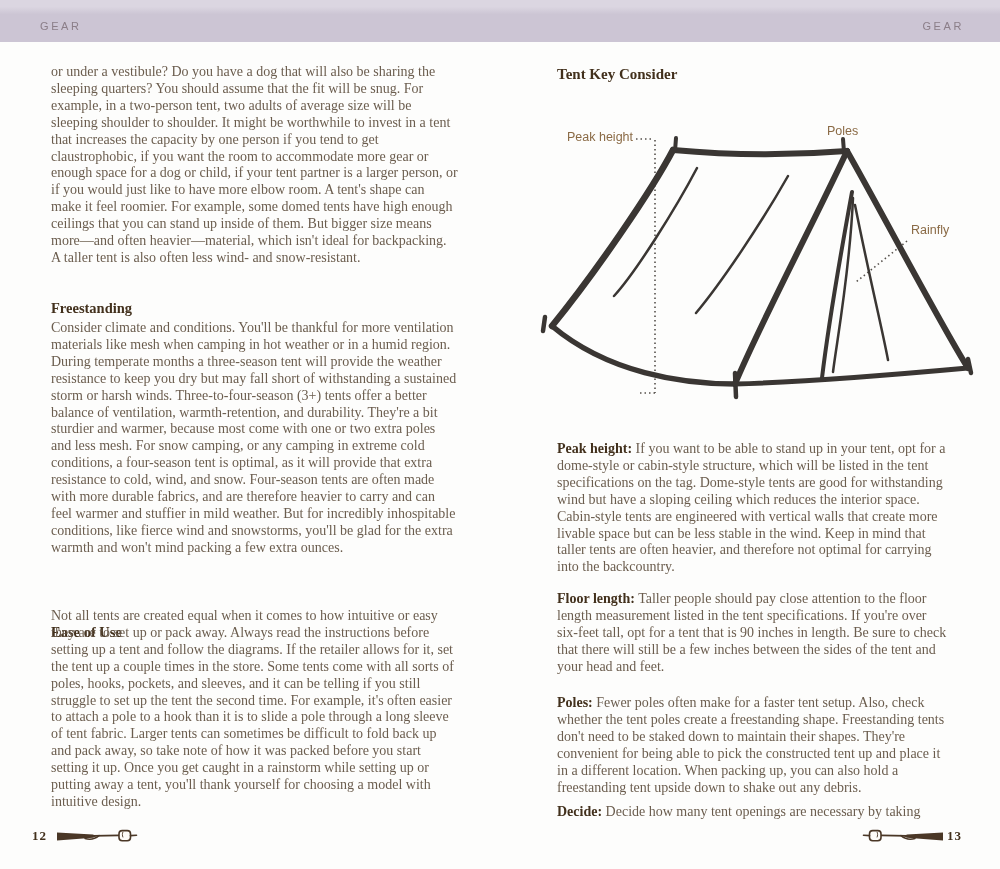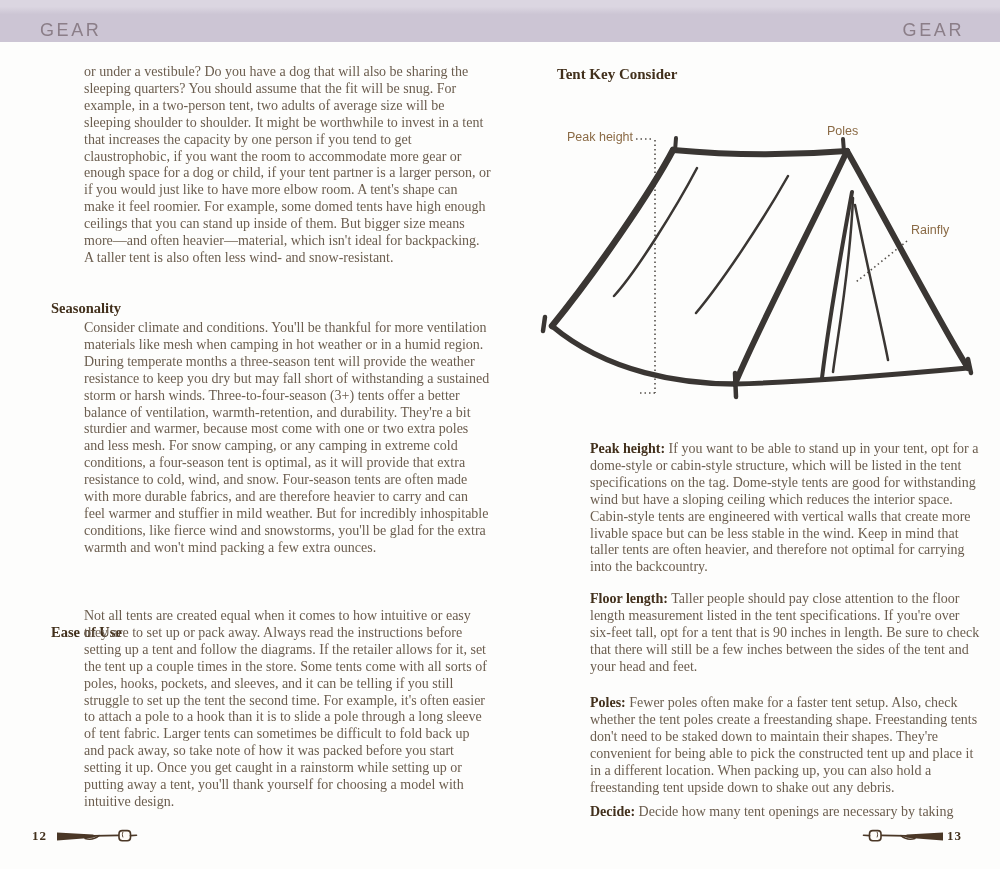--- a/index.html
+++ b/index.html
@@ -13,26 +13,26 @@
     position:relative;background:var(--page-bg);
     font-family:"Liberation Serif", serif;color:var(--body-text);
     overflow:hidden;
   }
   .header-bar{
     position:absolute;left:0;top:0;width:1000px;height:42px;
     background:linear-gradient(180deg,var(--header-bar-light) 0%,var(--header-bar-light) 16%,var(--header-bar) 34%,var(--header-bar) 100%);
   }
   .gear-label{
     position:absolute;top:20px;
-    font-family:"Liberation Sans", sans-serif;font-size:18px;
+    font-family:"Liberation Sans", sans-serif;font-size:11px;
     letter-spacing:2.6px;color:var(--header-text);
   }
   .gear-left{left:40px;} .gear-right{right:36px;}
 
-  .body-text{font-size:14px;line-height:16.9px;color:var(--body-text);margin-left:33px;}
+  .body-text{font-size:14px;line-height:16.9px;color:var(--body-text);}
   .abs{position:absolute;}
   .col-left{left:51px;width:407px;}
   .col-right{left:557px;width:391px;}
   .sec-heading{font-weight:bold;color:var(--heading-text);font-size:14.5px;line-height:17px;}
   .lead{font-weight:bold;color:var(--heading-text);}
   .fig-title{font-weight:bold;color:var(--heading-text);font-size:15px;}
 
   .fig-label{
     position:absolute;font-family:"Liberation Sans", sans-serif;
     font-size:12.5px;color:var(--label-text);white-space:nowrap;
@@ -52,21 +52,21 @@
 </style>
 </head>
 <body>
 
 <div class="header-bar"></div>
 <div class="gear-label gear-left">GEAR</div>
 <div class="gear-label gear-right">GEAR</div>
 
 <div class="abs col-left body-text" style="top:64px">or under a vestibule? Do you have a dog that will also be sharing the sleeping quarters? You should assume that the fit will be snug. For example, in a two-person tent, two adults of average size will be sleeping shoulder to shoulder. It might be worthwhile to invest in a tent that increases the capacity by one person if you tend to get claustrophobic, if you want the room to accommodate more gear or enough space for a dog or child, if your tent partner is a larger person, or if you would just like to have more elbow room. A tent's shape can make it feel roomier. For example, some domed tents have high enough ceilings that you can stand up inside of them. But bigger size means more—and often heavier—material, which isn't ideal for backpacking. A taller tent is also often less wind- and snow-resistant.</div>
 
-<div class="abs col-left sec-heading" style="top:300px">Seasonality</div>
+<div class="abs col-left sec-heading" style="top:300px">Freestanding</div>
 <div class="abs col-left body-text" style="top:320px">Consider climate and conditions. You'll be thankful for more ventilation materials like mesh when camping in hot weather or in a humid region. During temperate months a three-season tent will provide the weather resistance to keep you dry but may fall short of withstanding a sustained storm or harsh winds. Three-to-four-season (3+) tents offer a better balance of ventilation, warmth-retention, and durability. They're a bit sturdier and warmer, because most come with one or two extra poles and less mesh. For snow camping, or any camping in extreme cold conditions, a four-season tent is optimal, as it will provide that extra resistance to cold, wind, and snow. Four-season tents are often made with more durable fabrics, and are therefore heavier to carry and can feel warmer and stuffier in mild weather. But for incredibly inhospitable conditions, like fierce wind and snowstorms, you'll be glad for the extra warmth and won't mind packing a few extra ounces.</div>
 
 <div class="abs col-left sec-heading" style="top:624px">Ease of Use</div>
 <div class="abs col-left body-text" style="top:608px">Not all tents are created equal when it comes to how intuitive or easy they are to set up or pack away. Always read the instructions before setting up a tent and follow the diagrams. If the retailer allows for it, set the tent up a couple times in the store. Some tents come with all sorts of poles, hooks, pockets, and sleeves, and it can be telling if you still struggle to set up the tent the second time. For example, it's often easier to attach a pole to a hook than it is to slide a pole through a long sleeve of tent fabric. Larger tents can sometimes be difficult to fold back up and pack away, so take note of how it was packed before you start setting it up. Once you get caught in a rainstorm while setting up or putting away a tent, you'll thank yourself for choosing a model with intuitive design.</div>
 
 <div class="abs col-right fig-title" style="top:66px">Tent Key Consider</div>
 
 <svg class="tent-svg" width="460" height="310" viewBox="0 0 460 310">
   <g class="dotted">
     <path d="M125,30 L125,283"></path>

